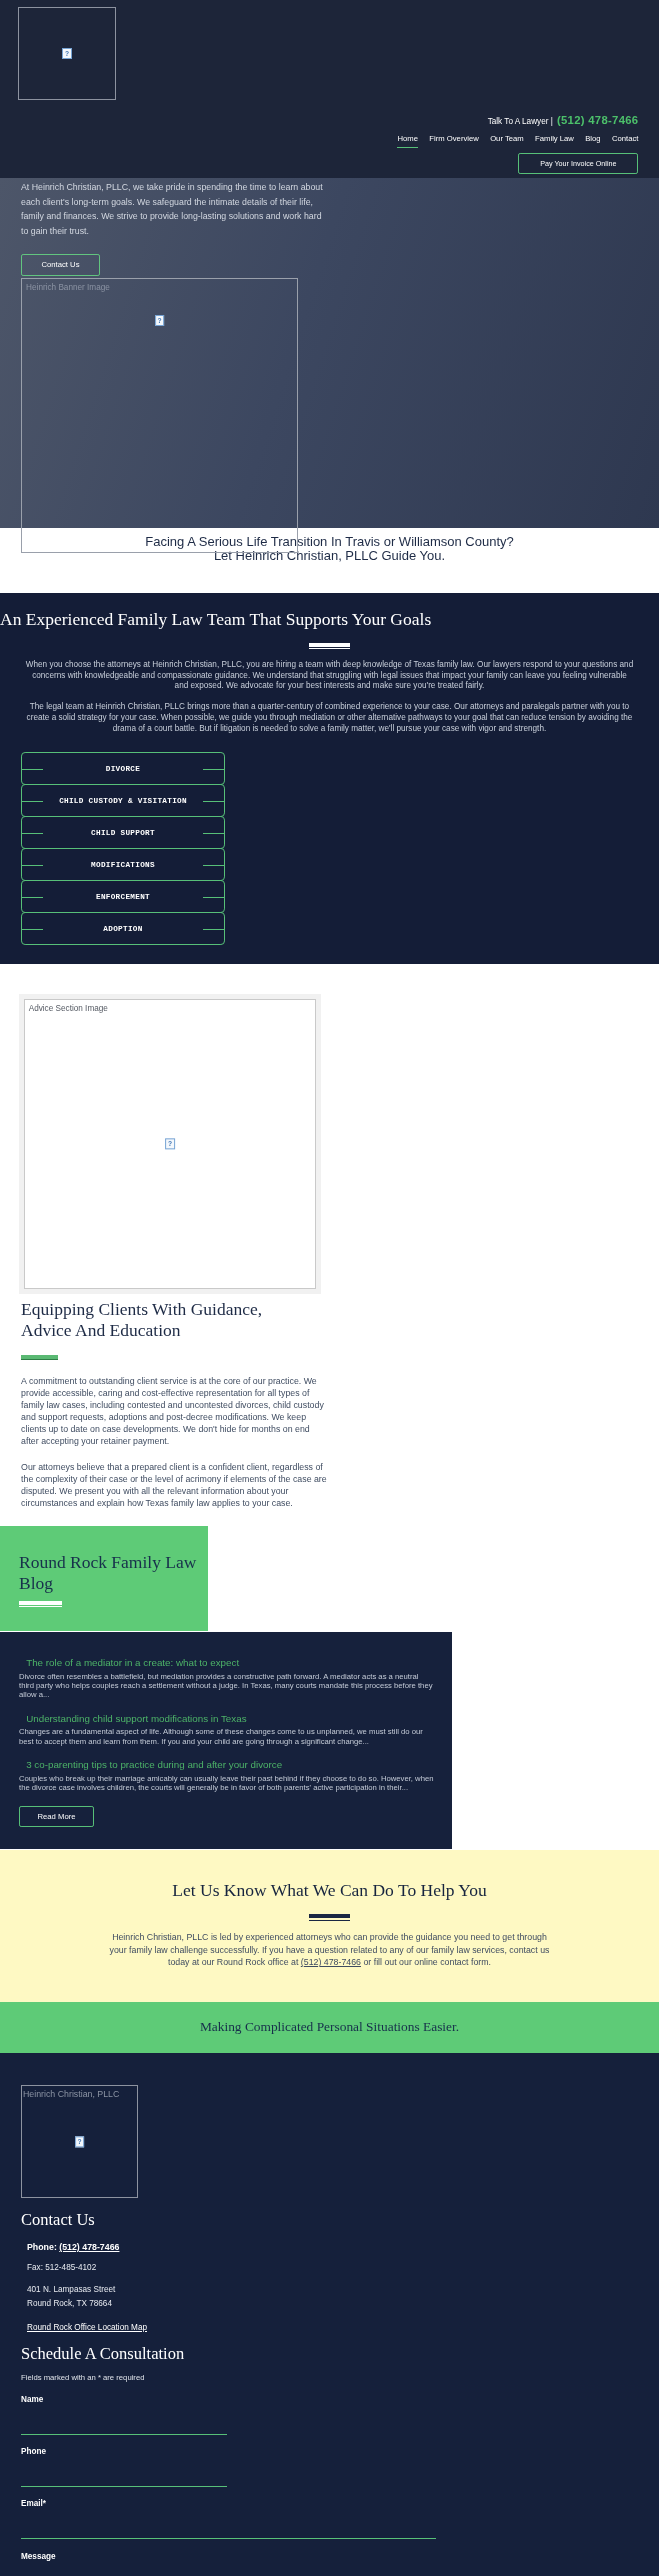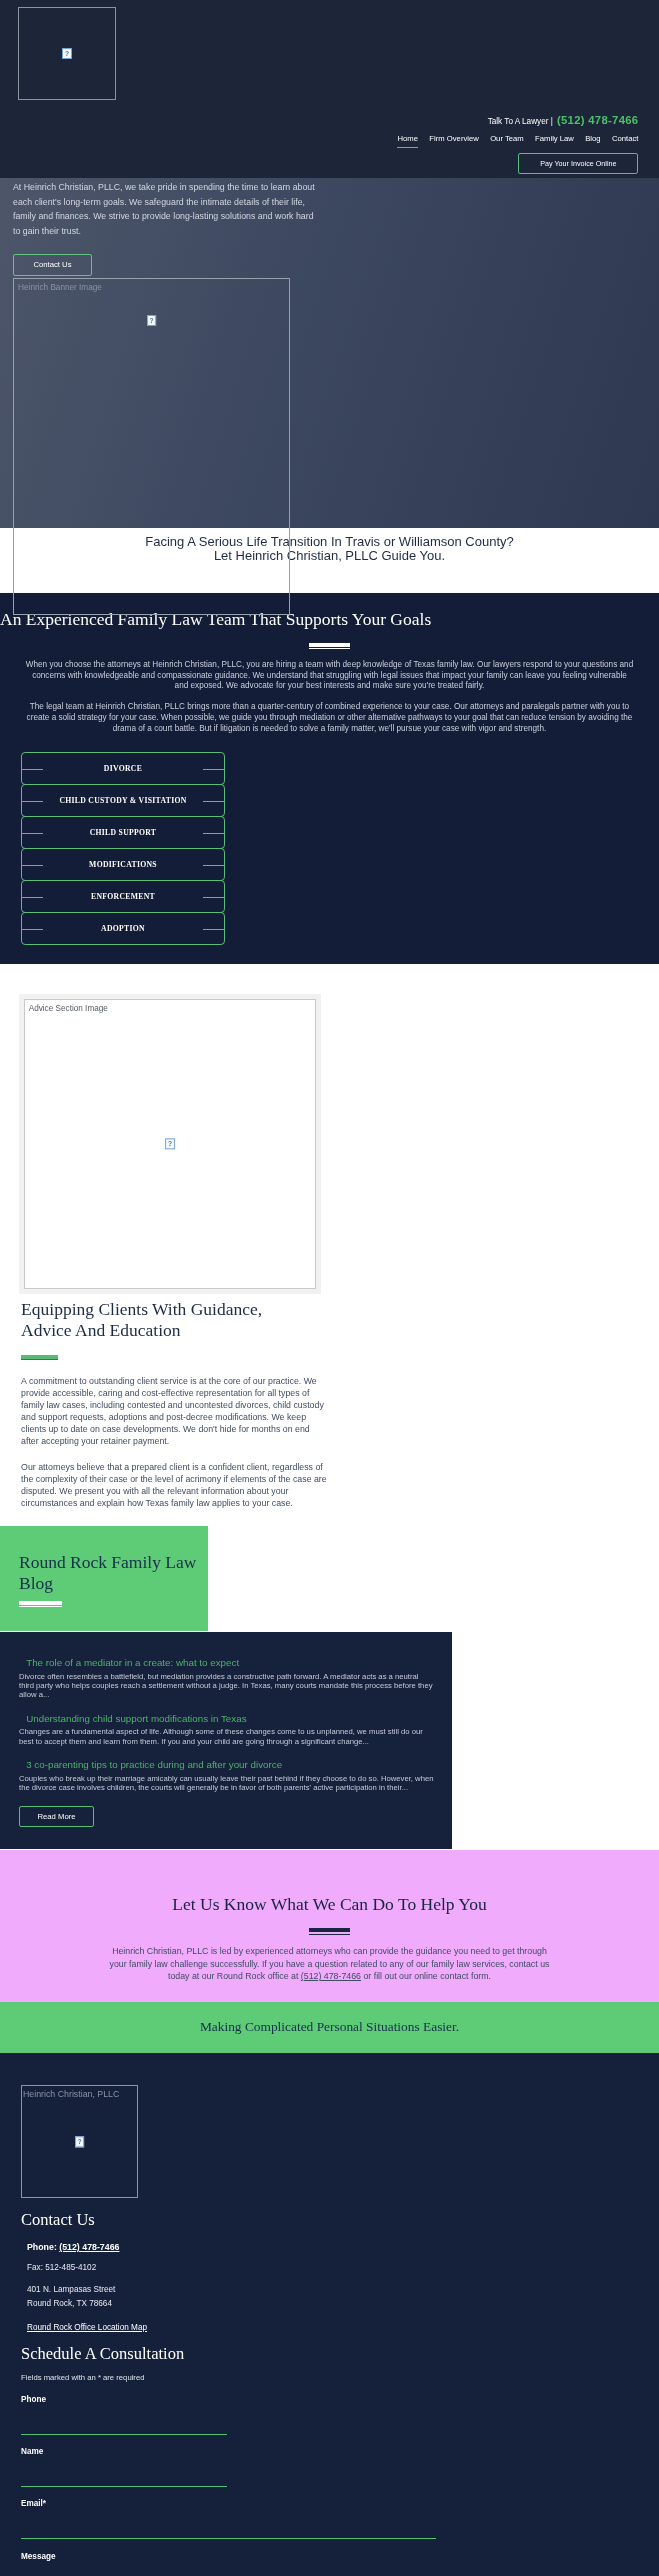--- a/index.html
+++ b/index.html
@@ -40,39 +40,39 @@
     position:absolute; right:20.6px; top:153px; width:120px; height:20.6px;
     background:transparent; border:0.5px solid #57c078; border-radius:2.1px;
     color:#ffffff; font-size:7.2px; font-family:"Liberation Sans",sans-serif; cursor:pointer;text-align:center;
   }
 
   
   .hero {
     position:relative; height:350px;
     background:linear-gradient(108deg,#4d5669 0%,#3c4760 45%,#2e3850 100%);
   }
-  .hero-left { position:absolute; left:13px; top:-76px; width:309px; }
+  .hero-left { position:absolute; left:21px; top:-76px; width:309px; }
   .hero-tagline {
     position:absolute; top:2.6px; left:0; color:#ffffff; font-size:7.7px; z-index:2; white-space:nowrap;
   }
   .hero-heading {
     position:relative; z-index:1; font-size:24px; line-height:29px;
     color:rgba(219,226,240,0.40); letter-spacing:0.3px;
   }
   .hero-bar { margin-top:3.1px; width:72px; }
   .hero-bar .thick { height:4.6px; background:#4a8a60; }
   .hero-bar .thin { height:1px; background:#79c492; margin-top:0.5px; }
   .hero-para { margin-top:11.3px; width:305px; font-size:8.8px; line-height:14.4px; color:#d3d8e1; }
   .hero-contact-btn {
     margin-top:15.5px; width:79px; height:22px; background:transparent;
     border:0.5px solid #62c57f; border-radius:2.1px; color:#ffffff; font-size:7.7px;
     font-family:"Liberation Sans",sans-serif; cursor:pointer; display:block;
   }
   .banner-box {
-    margin-top:2.1px; width:277px; height:337px; border:1px solid #9aa0ab;
+    margin-top:2.1px; width:277px; height:275px; border:1px solid #9aa0ab;
     position:relative; padding:4.1px; color:#8b93a3; font-size:8.2px;
   }
   .banner-box .bimg { position:absolute; left:50%; top:36px; transform:translateX(-50%); }
 
   
   .caption-section { height:65px; background:#ffffff; text-align:center; padding-top:7.2px; }
   .caption-section div { font-size:13px; line-height:14px; color:#1e2b46; }
 
   
   .team-section { height:371px; background:#141d37; color:#ffffff; padding-top:15.5px; }
@@ -82,21 +82,21 @@
   .divider .thin { height:1px; background:#ffffff; margin-top:1.5px; }
   .divider.navy .thick { background:#1a2742; }
   .divider.navy .thin { background:#1a2742; }
   .team-p { max-width:608px; margin:10.3px auto 0 auto; text-align:center;
     font-size:8.2px; line-height:10.8px; color:#c9d0db; }
   .practice-list { margin:18.5px 0 0 21px; width:204px; }
   .practice-btn {
     position:relative; display:block; width:204px; height:33px; margin-top:-1px;
     background:transparent; border:1px solid #57c078; border-radius:4.1px;
     color:#ffffff; font-size:7.7px; font-weight:bold; letter-spacing:0.3px;
-    font-family:Liberation Serif, serif; cursor:pointer;
+    font-family:Liberation Mono, monospace; cursor:pointer;
   }
   .practice-btn::before, .practice-btn::after {
     content:""; position:absolute; top:50%; width:20.6px; height:1px; background:#57c078;
   }
   .practice-btn::before { left:0; }
   .practice-btn::after { right:0; }
 
   
   .advice-section { height:562px; background:#ffffff; padding:30px 0 0 19px; }
   .advice-frame {
@@ -127,21 +127,21 @@
   .blog-title { color:#4db368; font-size:9.8px; margin-left:7.2px; cursor:pointer; }
   .blog-snippet { margin-top:3.6px; font-size:7.7px; line-height:9.3px; color:#c4cbd7; }
   .blog-article { margin-bottom:13.4px; }
   .read-more-btn {
     margin-top:2.1px; width:75px; height:20.6px; background:transparent;
     border:0.5px solid #57c078; border-radius:2.1px; color:#ffffff; font-size:7.7px;
     font-family:"Liberation Sans",sans-serif; cursor:pointer; display:block;
   }
 
   
-  .help-section { height:152px; background:#f0abfc; padding-top:44px; text-align:center; }
+  .help-section { height:152px; background:#fef9c3; padding-top:30px; text-align:center; }
   .help-heading { font-size:17.5px; color:#17253f; }
   .help-p { max-width:443px; margin:10.3px auto 0 auto; font-size:8.8px; line-height:12.4px; color:#3f4c61; }
   .help-p a { color:#3f4c61; text-decoration:underline; }
 
   
   .green-band { height:51px; background:#5ecb77; text-align:center; padding-top:16.5px; }
   .green-band div { font-size:13.4px; color:#17304b; }
 
   
   .footer { height:637px; background:#15203b; color:#ffffff; padding:32px 0 0 21px; }
@@ -307,25 +307,25 @@
     <div>401 N. Lampasas Street</div>
     <div>Round Rock, TX 78664</div>
   </div>
   <div class="footer-line">
     <a>Round Rock Office Location Map</a>
   </div>
   <div class="footer-h serif">Schedule A Consultation</div>
   <div class="req-note">Fields marked with an * are required</div>
 
   <div class="field">
+    <label>Name</label>
+    <input type="text" style="">
+  </div>
+  <div class="field">
     <label>Phone</label>
-    <input type="text" style="">
-  </div>
-  <div class="field">
-    <label>Name</label>
     <input type="text" style="">
   </div>
   <div class="field">
     <label>Email*</label>
     <input type="text" style="width: 415px;">
   </div>
   <div class="field">
     <label>Message</label>
     <textarea style=""></textarea>
   </div>

